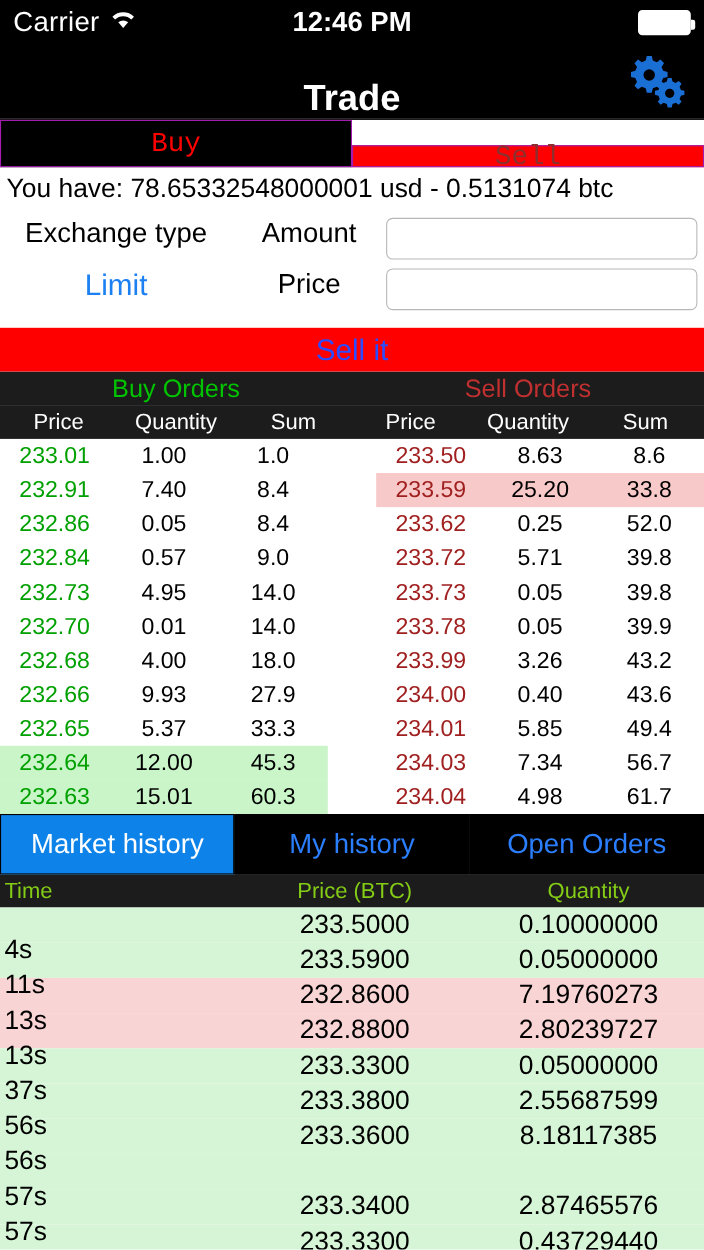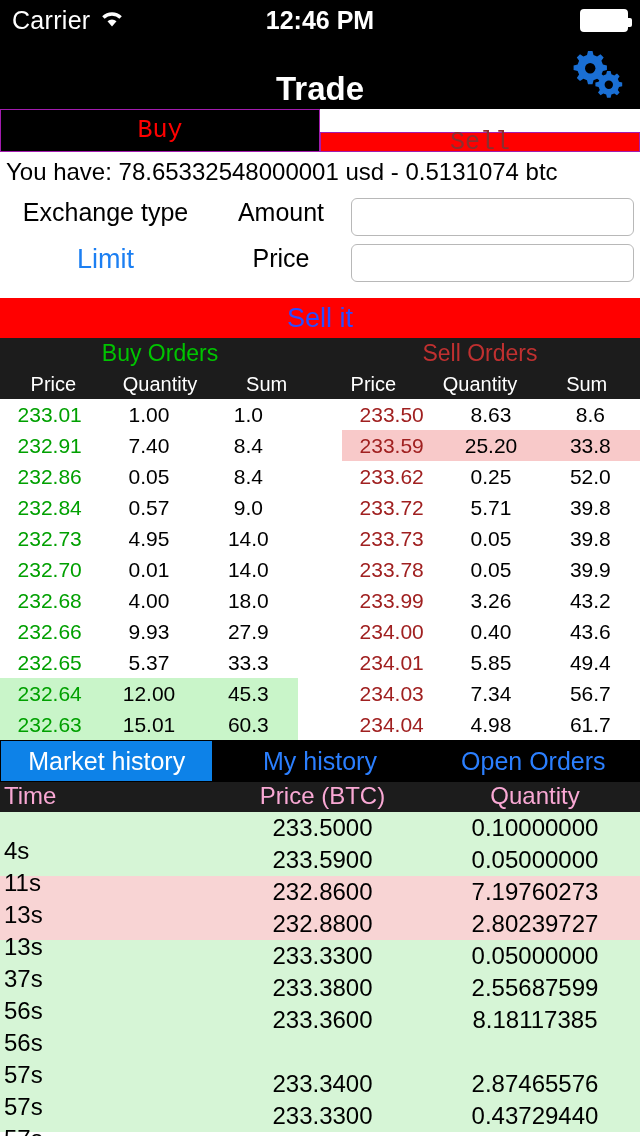--- a/index.html
+++ b/index.html
@@ -105,31 +105,31 @@
   .ob-side { flex: 1; }
   .ob-row { display: flex; height: 31px; align-items: center; font-size: 21px; }
   .ob-row > div { flex: 1; text-align: center; }
   .buy-price { color: #00a000; }
   .sell-price { color: #a02020; }
   .ob-num { color: #000; }
   .hl-green { background: #c9f5c9; }
   .hl-red { background: #f8c9c9; }
 
   
-  .tabs { display: flex; height: 42px; }
+  .tabs { display: flex; height: 55px; }
   .tab {
     flex: 1; display: flex; align-items: center; justify-content: center;
     font-size: 25px; border: 1px solid #000; background: #000; color: #2b7fff;
   }
   .tab.active { background: #0d82e8; color: #ffffff; }
 
   
   .hist-head {
-    display: flex; background: #1c1c1c; height: 30px; align-items: flex-start;
-    color: #f9a8d4; font-size: 24px;
+    display: flex; background: #1c1c1c; height: 30px; align-items: center;
+    color: #84cc16; font-size: 20px;
   }
   .hist-head .c-time { width: 215px; text-align: left; padding-left: 4px; }
   .hist-head .c-price { width: 215px; text-align: center; }
   .hist-head .c-qty { flex: 1; text-align: center; }
   .hist-row { display: flex; height: 32px; align-items: center; font-size: 24px; color: #000; }
   .hist-row .c-time { width: 215px; text-align: left; padding-left: 4px; margin-top: 46px; }
   .hist-row .c-price { width: 215px; text-align: center; }
   .hist-row .c-qty { flex: 1; text-align: center; }
   .row-green { background: #d6f5d6; }
   .row-red { background: #f8d4d4; }

